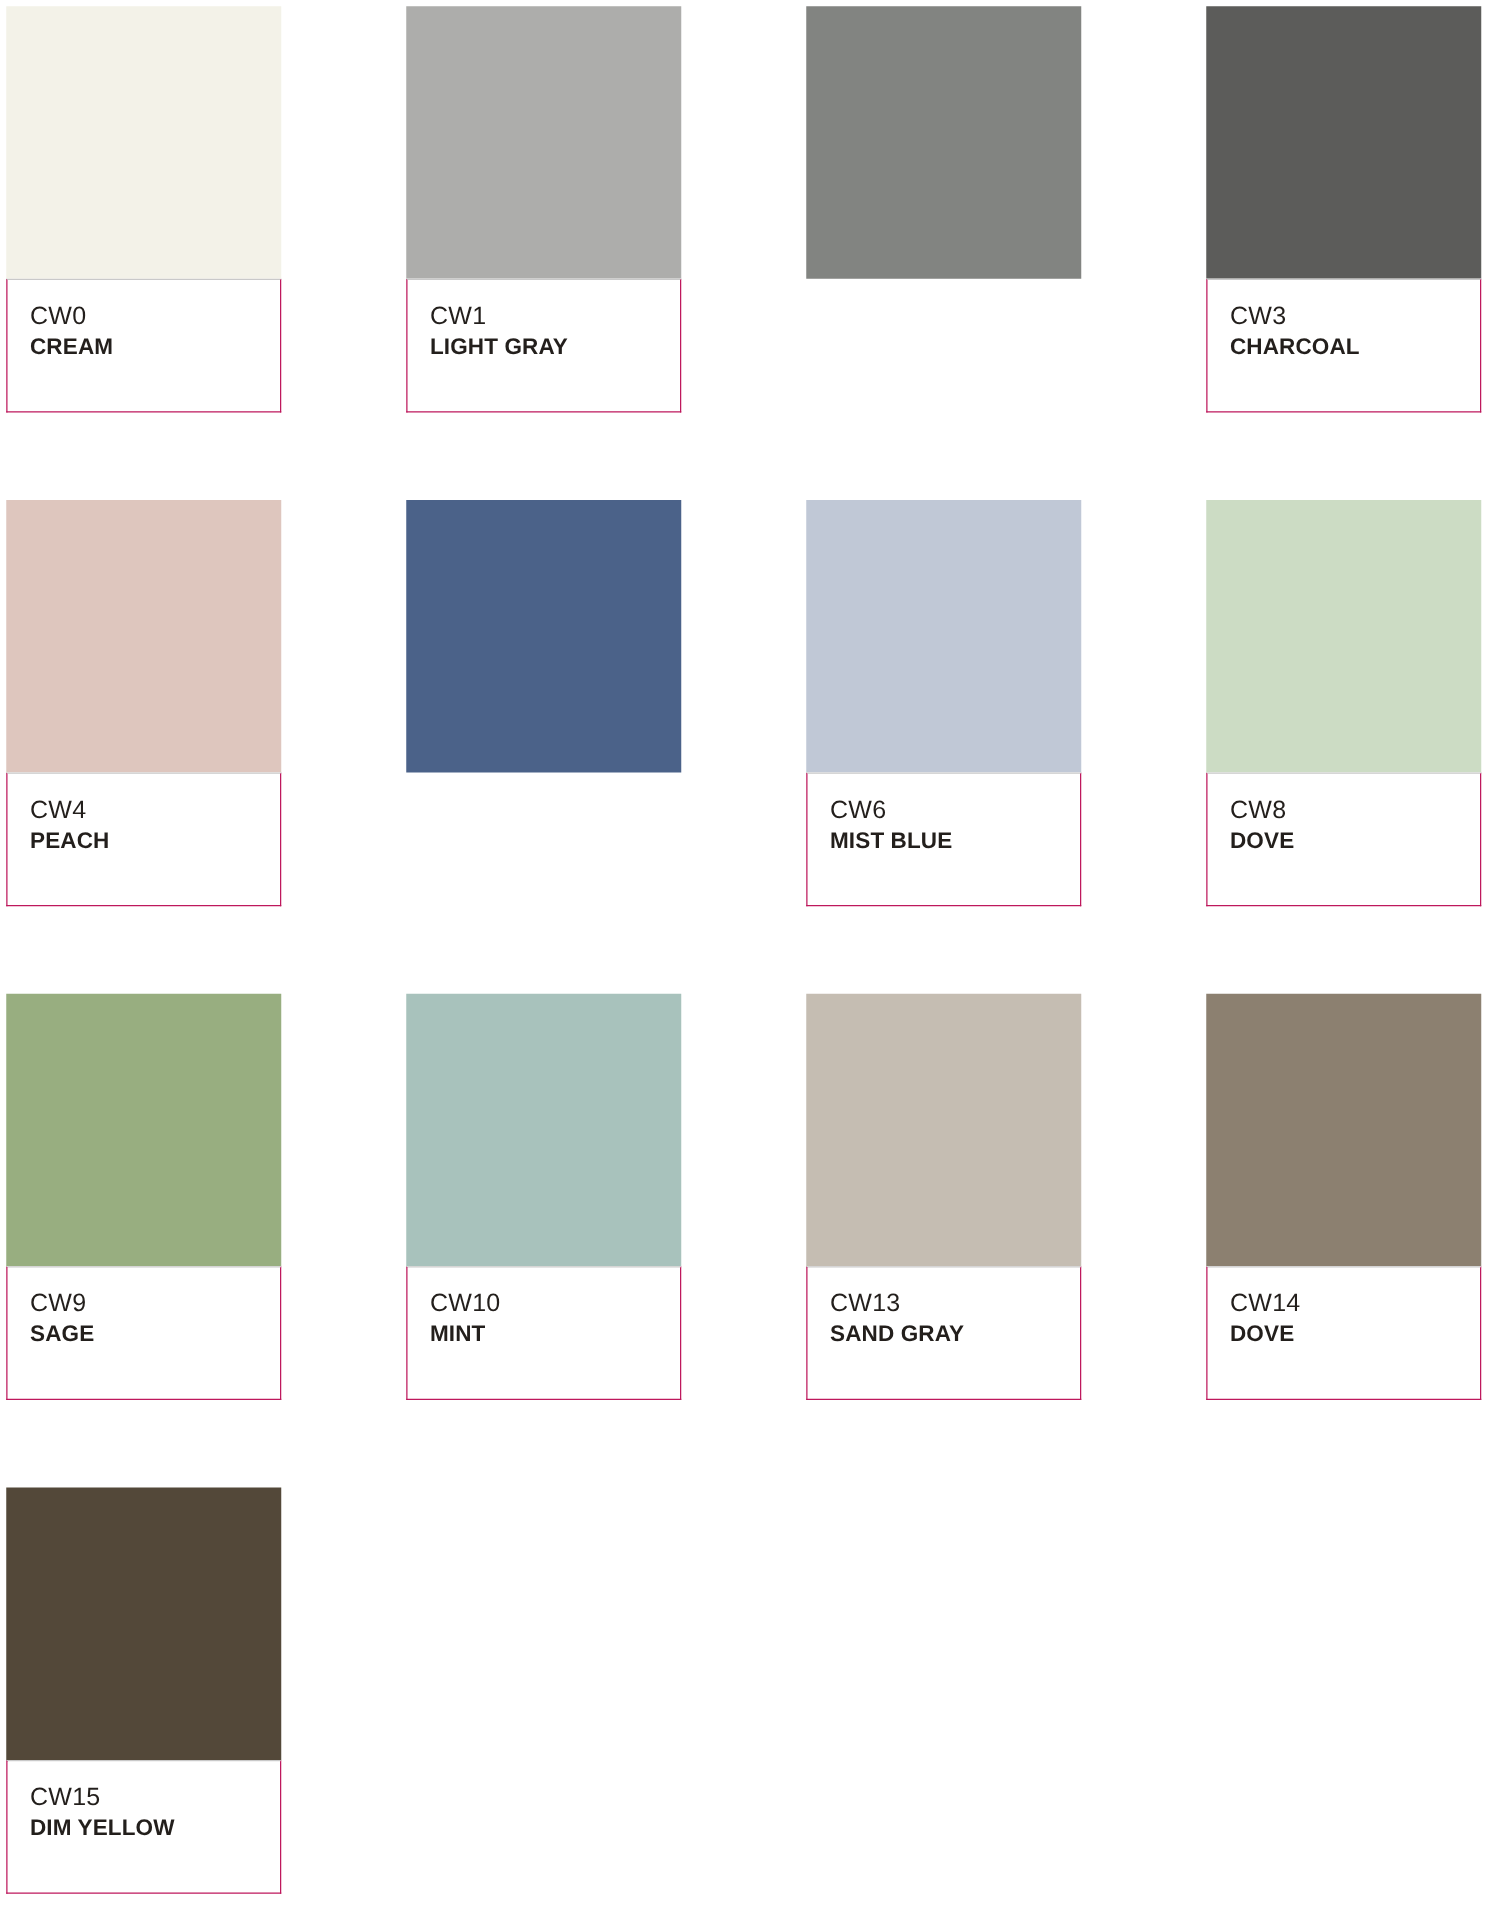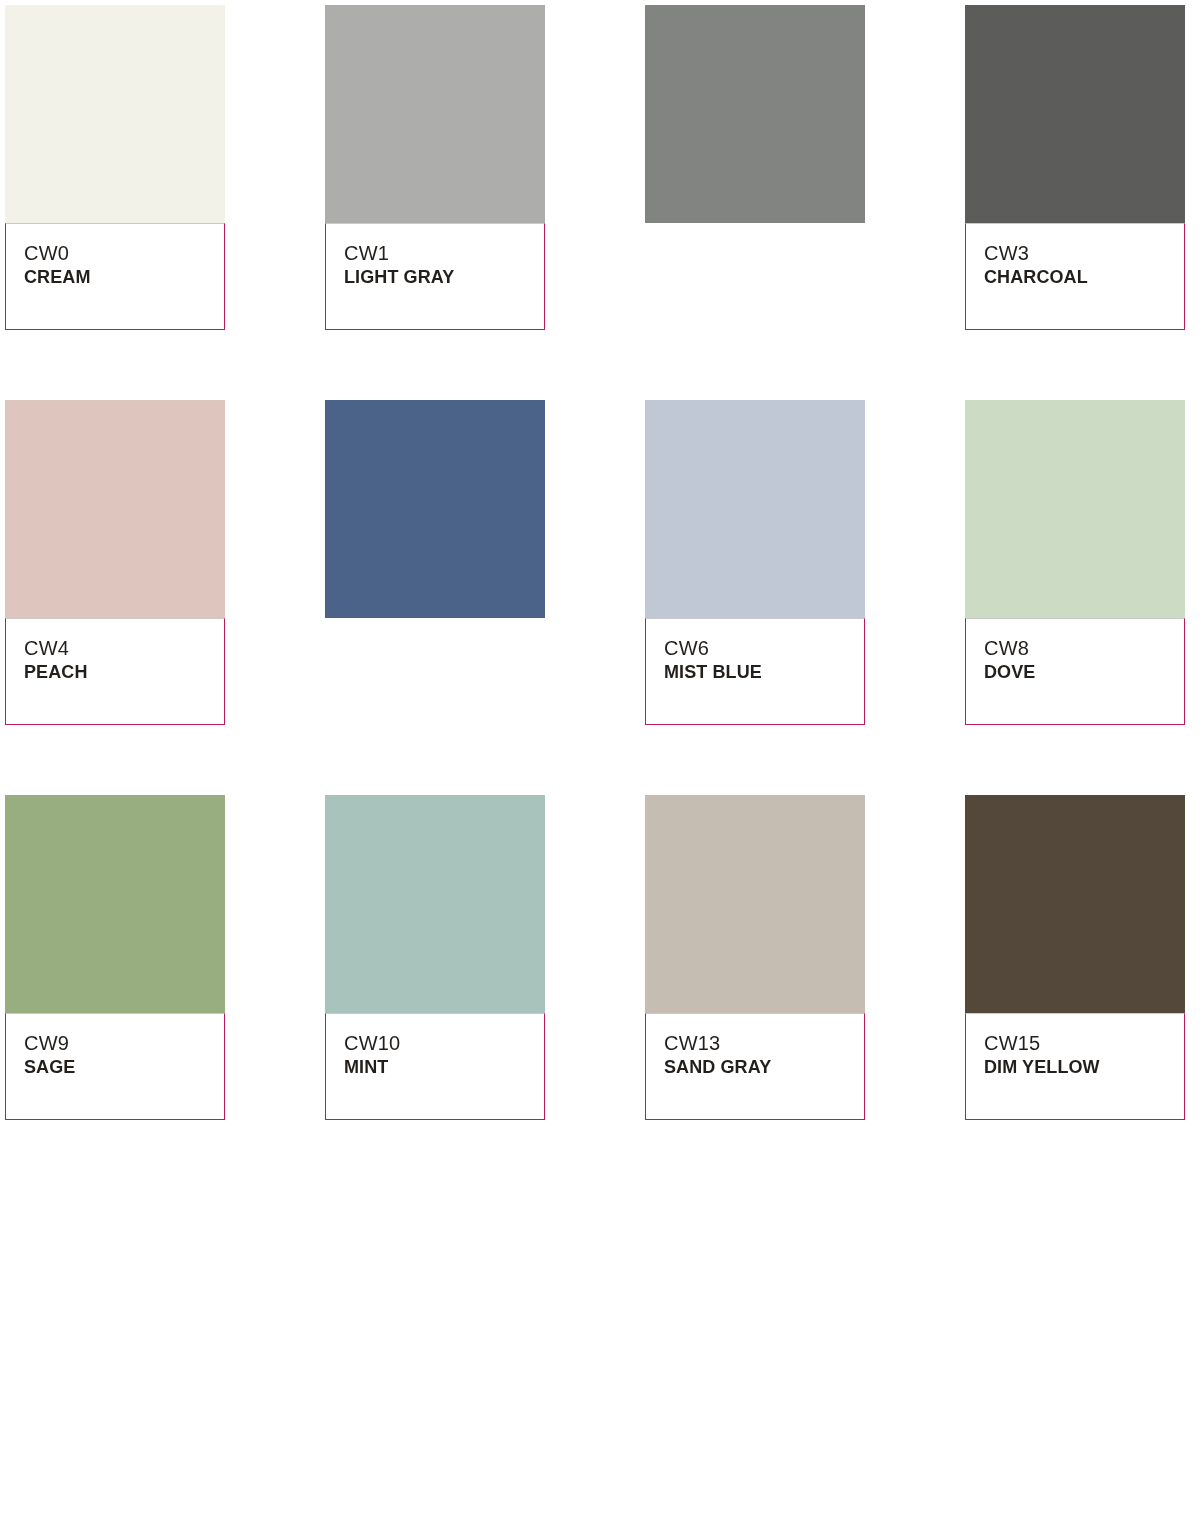--- a/index.html
+++ b/index.html
@@ -131,19 +131,26 @@
       </div>
     </div>
     <div class="swatch-card">
       <div class="swatch-color" style="background-color: rgb(197, 189, 178);"></div>
       <div class="swatch-info">
         <div class="swatch-code">CW13</div>
         <div class="swatch-name">SAND GRAY</div>
       </div>
     </div>
     <div class="swatch-card">
+      <div class="swatch-color" style="background-color: rgb(140, 128, 112);"></div>
+      <div class="swatch-info">
+        <div class="swatch-code">CW14</div>
+        <div class="swatch-name">DOVE</div>
+      </div>
+    </div>
+    <div class="swatch-card">
       <div class="swatch-color" style="background-color: rgb(83, 72, 57);"></div>
       <div class="swatch-info">
         <div class="swatch-code">CW15</div>
         <div class="swatch-name">DIM YELLOW</div>
       </div>
     </div>
   </div>
 
 </body></html>

